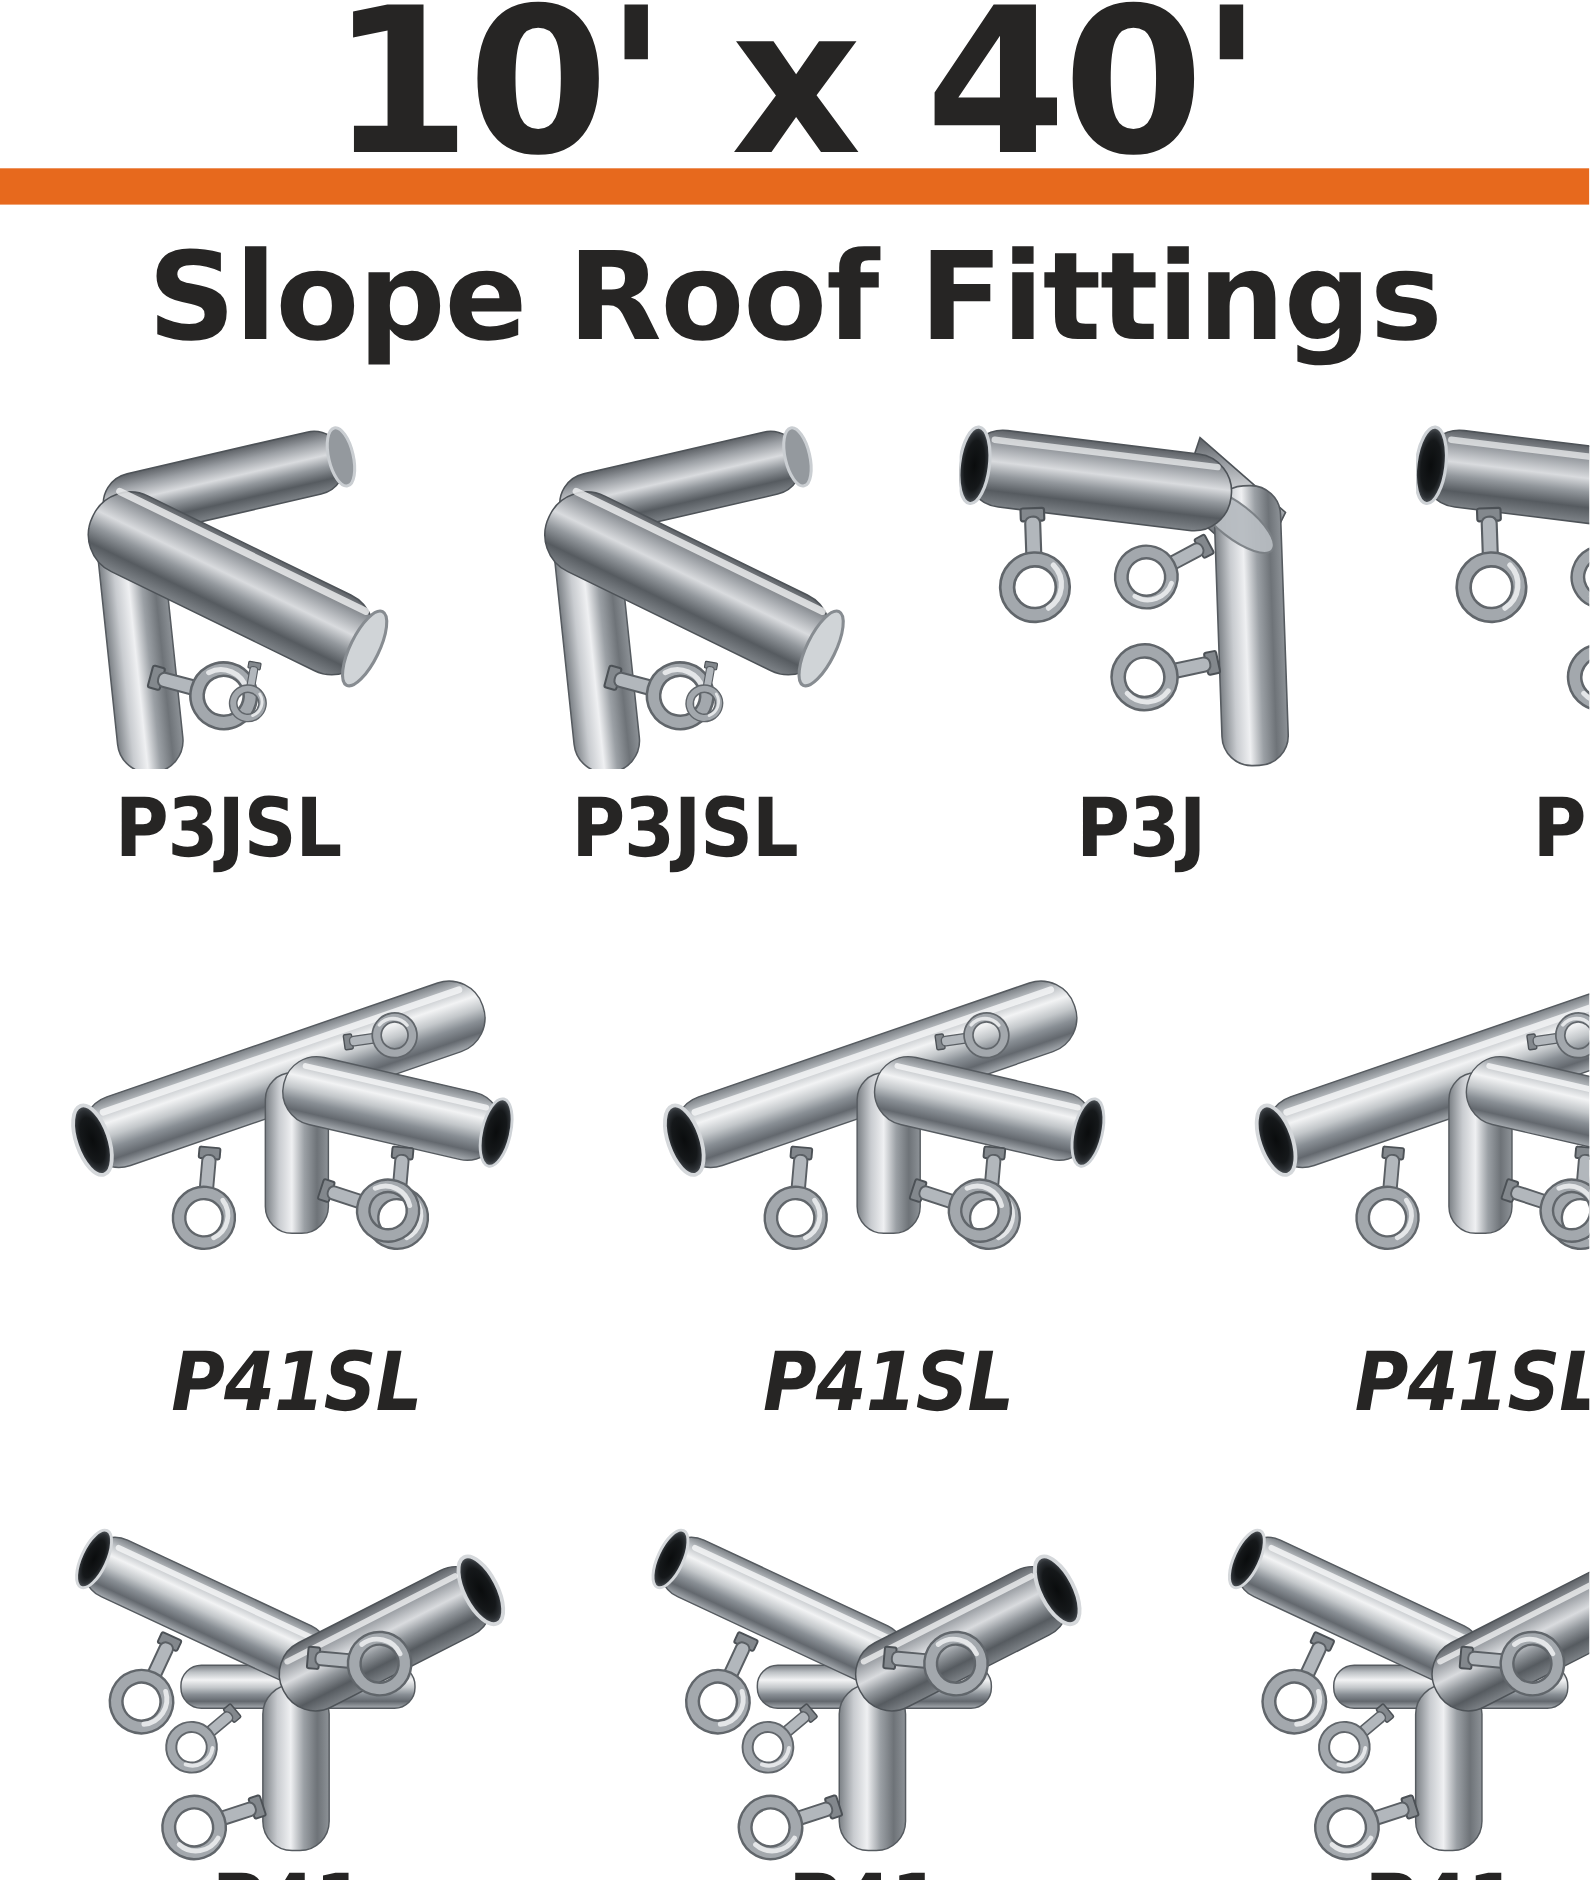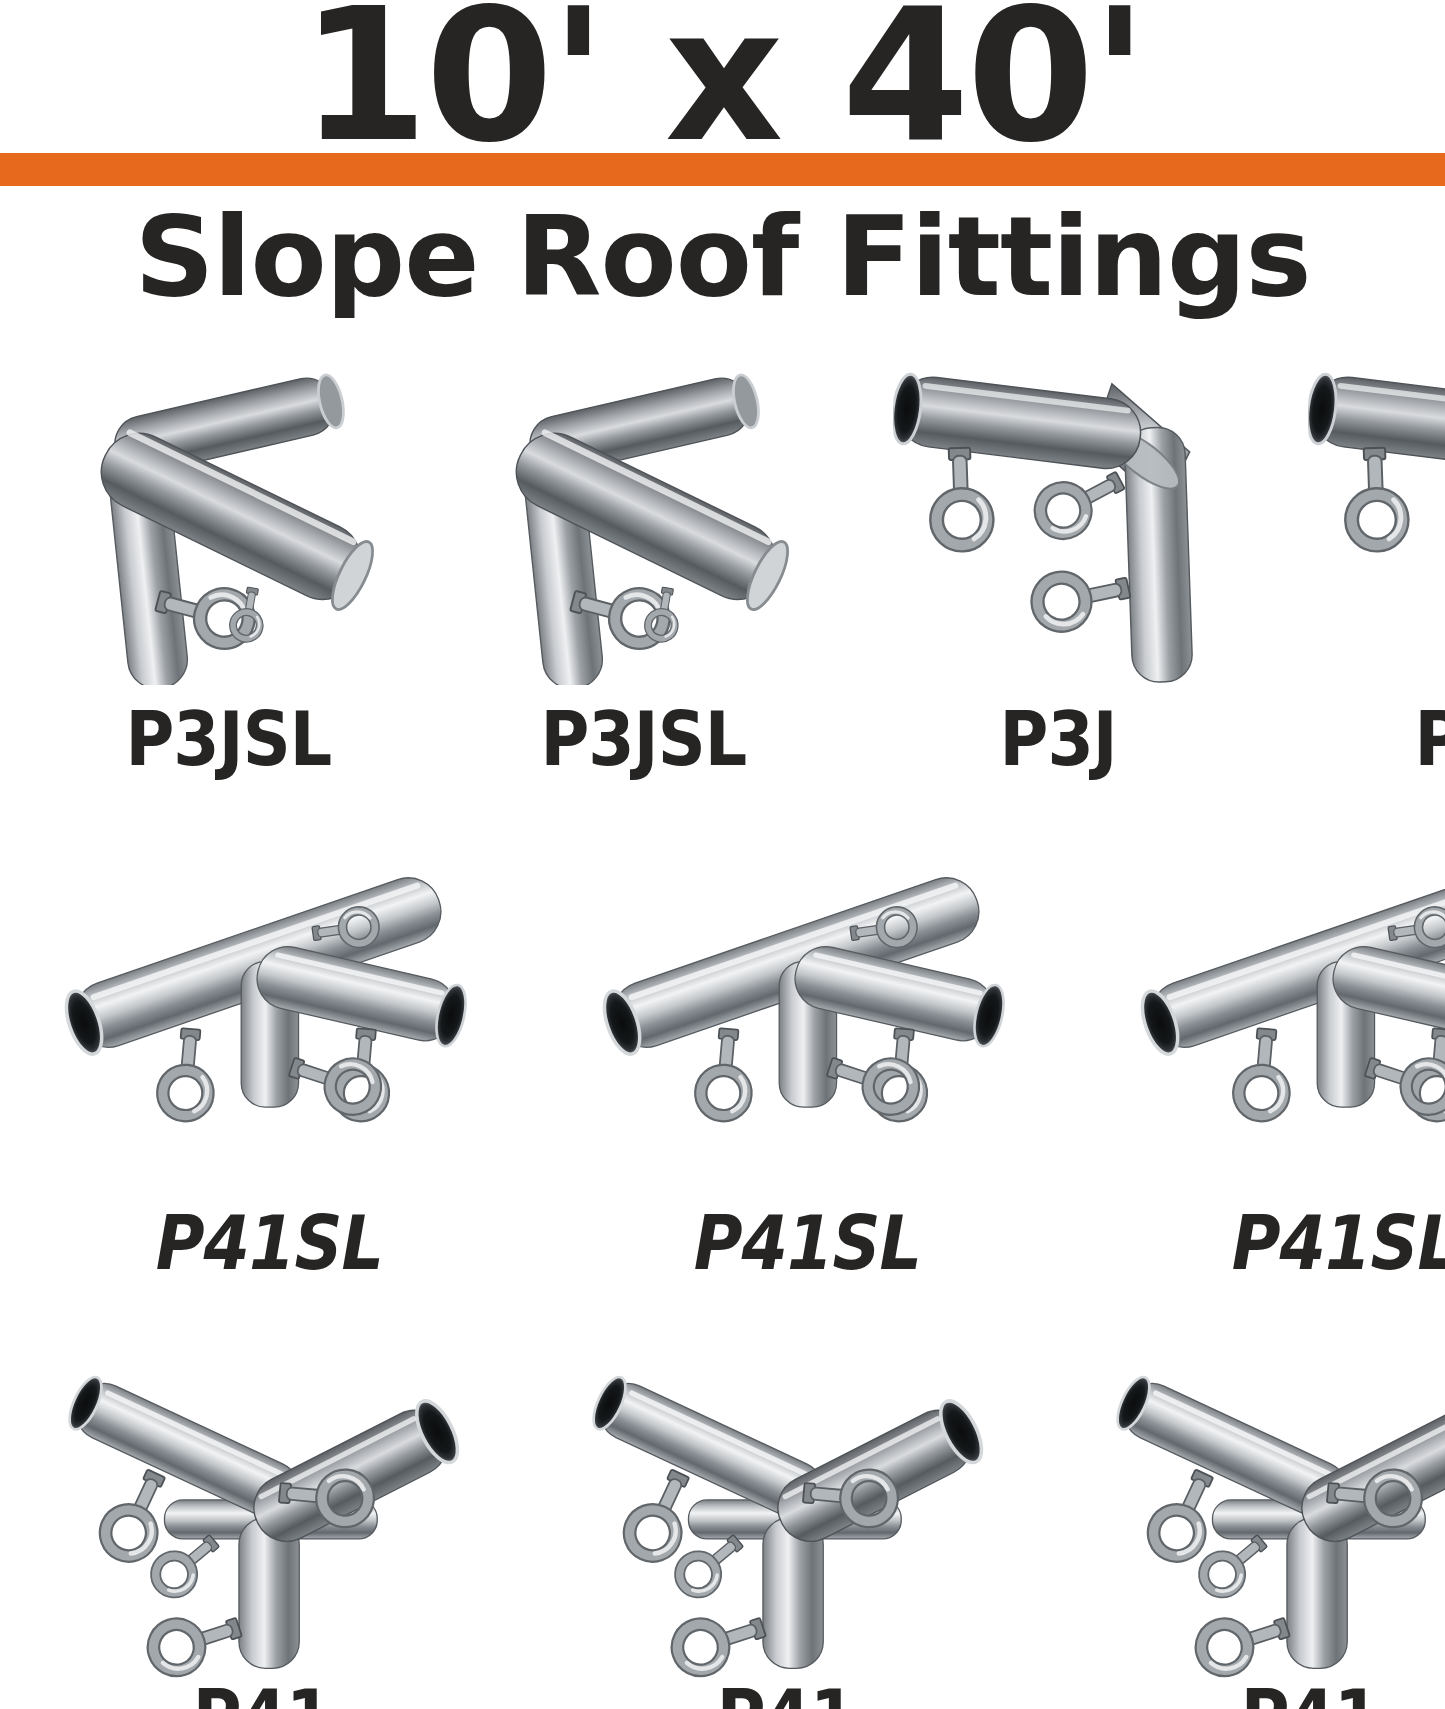--- a/index.html
+++ b/index.html
@@ -25,26 +25,26 @@
     margin-top:3px;
     background:#E7691D;
     width:100%;
   }
   .subtitle{
     font-size:111px;
     font-weight:bold;
     text-align:center;
     line-height:124px;
     height:124px;
-    margin-top:9px;
+    margin-top:23px;
     letter-spacing:-1px;
     white-space:nowrap;
   }
   .row{display:flex;justify-content:space-around;align-items:flex-end;}
-  .row1{margin-top:10px;padding-left:21px;}
+  .row1{margin-top:10px;}
   .row2{margin-top:28px;font-style:italic;}
   .row3{margin-top:44px;}
   .cell{display:flex;flex-direction:column;align-items:center;}
   .cap{
     font-weight:bold;
     font-size:74px;
     line-height:64px;
     height:64px;
     text-align:center;
     white-space:nowrap;

